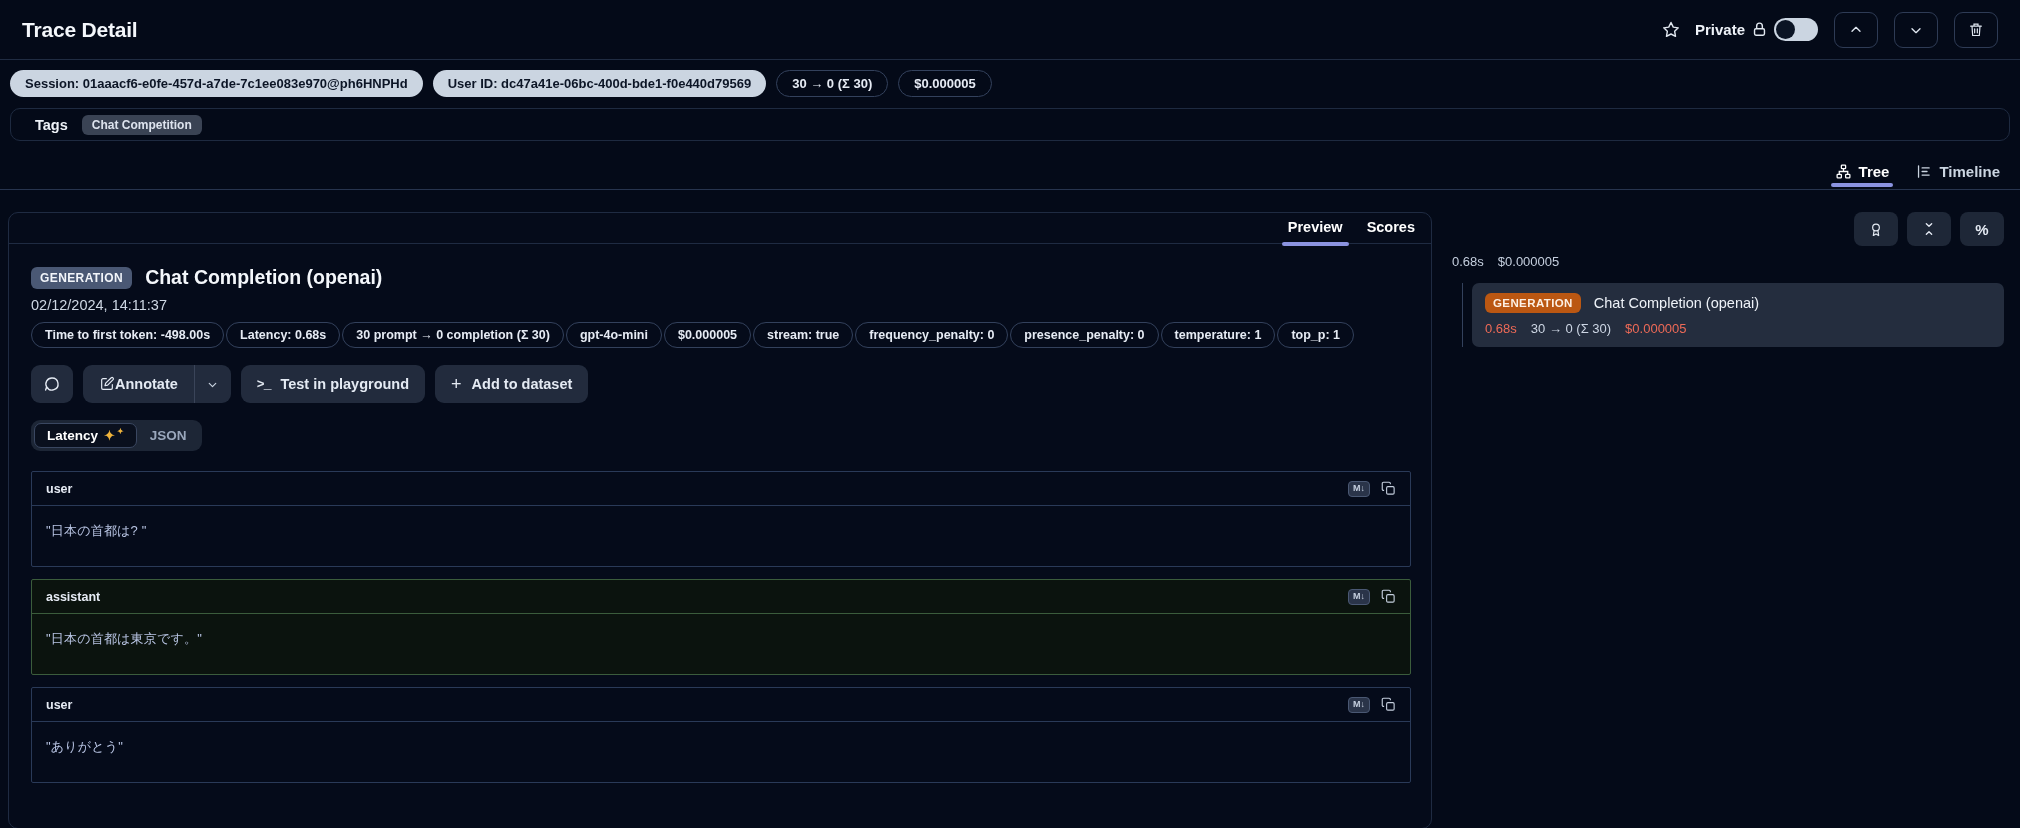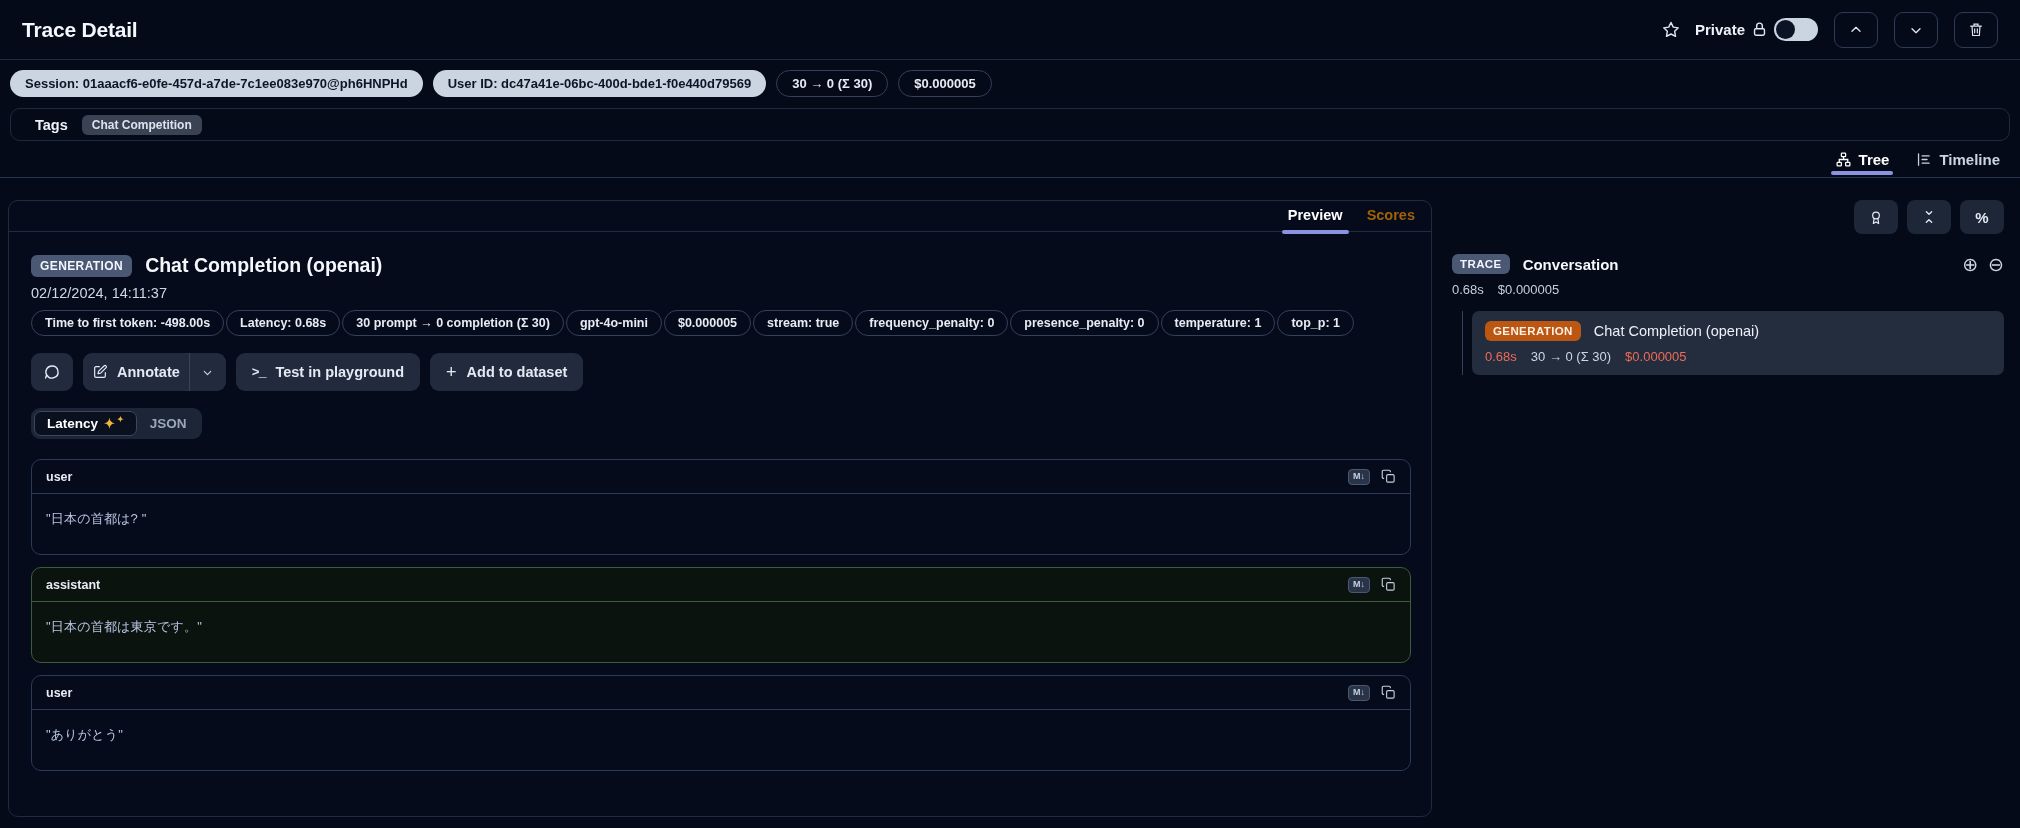--- a/index.html
+++ b/index.html
@@ -31,21 +31,21 @@
 
   
   .meta-row { display:flex; align-items:center; gap:10px; padding:10px 10px 8px; }
   .pill { height:27px; display:inline-flex; align-items:center; border-radius:14px;
           font-size:13px; font-weight:bold; padding:0 15px; white-space:nowrap; }
   .pill.filled { background:#cbd5e1; color:#0c1526; }
   .pill.outline { border:1px solid #33415c; color:#e6ebf4; background:transparent; }
 
   
   .tags-box {
-    margin:3px 10px 0; border:1px solid #1e2a40; border-radius:10px;
+    margin:3px 10px 12px; border:1px solid #1e2a40; border-radius:10px;
     height:33px; display:flex; align-items:center; gap:14px; padding:0 24px;
   }
   .tags-label { font-size:14.5px; font-weight:bold; color:#eef2f8; }
   .tag-chip { background:#3a4354; color:#dde3ee; font-size:12px; font-weight:bold;
               border-radius:6px; padding:3px 10px; cursor:pointer; }
 
   
   .view-tabs { display:flex; justify-content:flex-end; gap:26px; padding:10px 20px 0;
                border-bottom:1px solid #27344e; }
   .view-tab { display:flex; align-items:center; gap:7px; font-size:15px; font-weight:bold;
@@ -57,21 +57,21 @@
   }
 
   
   .main { display:flex; padding:22px 8px 0; height:640px; }
   .left-panel {
     width:1424px; flex:none; border:1px solid #1f2b42; border-radius:10px;
     height:617px; display:flex; flex-direction:column; overflow:hidden; background:#050b1a;
   }
   .panel-tabs { display:flex; justify-content:flex-end; gap:24px; padding:6px 16px 0;
                 border-bottom:1px solid #1f2b42; }
-  .panel-tab { font-size:14.5px; font-weight:bold; color:#a16207; padding-bottom:8px;
+  .panel-tab { font-size:14.5px; font-weight:bold; color:#ffffff; padding-bottom:8px;
                position:relative; cursor:pointer; }
   .panel-tab.active { color:#ffffff; }
   .panel-tab.active .tab-underline {
     position:absolute; left:-6px; right:-6px; bottom:-3px; height:4px;
     background:#8b93e0; border-radius:2px;
   }
   .panel-body { padding:22px 22px 0; }
 
   .obs-header { display:flex; align-items:center; gap:13px; }
   .type-badge { background:#4a5874; color:#f2f5fa; font-size:12px; font-weight:bold;
@@ -79,40 +79,40 @@
   .obs-title { font-size:19.5px; font-weight:bold; color:#f4f7fb; }
   .obs-time { margin-top:8px; font-size:14.5px; color:#ced7e4; }
   .obs-badges { margin-top:9px; display:flex; flex-wrap:wrap; gap:2px; max-width:1350px; }
   .obs-badge { border:1px solid #33415c; border-radius:14px; padding:5px 13px;
                font-size:12.5px; font-weight:bold; color:#e6ebf4; white-space:nowrap; }
 
   .actions { margin-top:17px; display:flex; align-items:center; gap:10px; }
   .act-icon-btn { width:42px; height:38px; background:#222b3d; border-radius:9px;
                   display:flex; align-items:center; justify-content:center; color:#e4eaf3; cursor:pointer; }
   .split-btn { display:flex; background:#222b3d; border-radius:9px; height:38px; overflow:hidden; }
-  .split-main { display:flex; align-items:center; gap:9px; padding:0 9px; color:#e4eaf3;
+  .split-main { display:flex; align-items:center; padding:0 16px; color:#e4eaf3;
                 font-size:14.5px; font-weight:bold; cursor:pointer; }
   .split-divider { width:1px; background:#3a4459; margin:0; }
   .split-caret { width:36px; display:flex; align-items:center; justify-content:center; color:#c9d2e0; cursor:pointer; }
   .act-btn { display:flex; align-items:center; gap:10px; height:38px; padding:0 16px;
              background:#222b3d; border-radius:9px; color:#e4eaf3; font-size:14.5px;
              font-weight:bold; cursor:pointer; }
   .term-glyph { font-family:"Liberation Mono", monospace; font-size:13px; font-weight:bold; letter-spacing:-1px; }
   .plus-glyph { font-size:18px; font-weight:normal; line-height:1; }
 
   .fmt-toggle { margin-top:17px; display:inline-flex; align-items:center; background:#1d2636;
                 border-radius:9px; padding:3px; }
   .fmt-seg { font-size:13.5px; font-weight:bold; padding:5px 13px; border-radius:7px;
              color:#9aa7bc; display:flex; align-items:center; gap:6px; cursor:pointer; }
   .fmt-seg.active { background:#0a101e; border:1px solid #3a4761; color:#ffffff; padding:4px 12px; }
   .sparkle-big { color:#f0b43c; font-size:13px; line-height:1; }
   .sparkle-small { color:#f0b43c; font-size:8px; line-height:1; margin-left:-4px; margin-top:-8px; }
 
   .messages { margin-top:20px; width:1380px; }
-  .msg-box { border:1px solid #2a3a58; border-radius:10px; overflow:hidden; }
+  .msg-box { border:1px solid #2a3a58; border-radius:2px; overflow:hidden; }
   .msg-box + .msg-box { margin-top:12px; }
   .msg-header { display:flex; align-items:center; padding:9px 14px 8px;
                 border-bottom:1px solid #2a3a58; }
   .msg-role { font-size:12.5px; font-weight:bold; color:#e6ebf4; }
   .msg-tools { margin-left:auto; display:flex; align-items:center; gap:11px; }
   .md-chip { border:1px solid #4a5873; background:#2a3449; color:#c5cfde; font-size:9px;
              font-weight:bold; border-radius:4px; padding:2px 4px; line-height:1.1; cursor:pointer; }
   .copy-btn { color:#c5cfde; cursor:pointer; }
   .msg-content { padding:16px 14px 26px; font-size:13px; color:#b9c5e4; letter-spacing:0.2px; }
   .msg-box.assistant { border-color:#3b5c3c; background:#0b130e; }
@@ -376,28 +376,20 @@
           <svg width="16" height="16" viewBox="0 0 24 24" fill="none" stroke="currentColor" stroke-width="2" stroke-linecap="round" stroke-linejoin="round">
               <path d="M8 4l4 4 4-4M8 20l4-4 4 4"></path>
             </svg>
         </span>
       </div>
       <div class="side-btn">
         <span class="pct-glyph">%</span>
       </div>
     </div>
 
-    <div class="trace-row">
-      <span class="trace-badge">TRACE</span>
-      <span class="trace-title">Conversation</span>
-      <span class="expand-icons">
-        <span>⊕</span>
-        <span>⊖</span>
-      </span>
-    </div>
     <div class="trace-stats">
       <span>0.68s</span>
       <span>$0.000005</span>
     </div>
 
     <div class="tree-indent">
       <div class="node-card">
         <div class="node-line1">
           <span class="gen-badge">GENERATION</span>
           <span class="node-title">Chat Completion (openai)</span>

